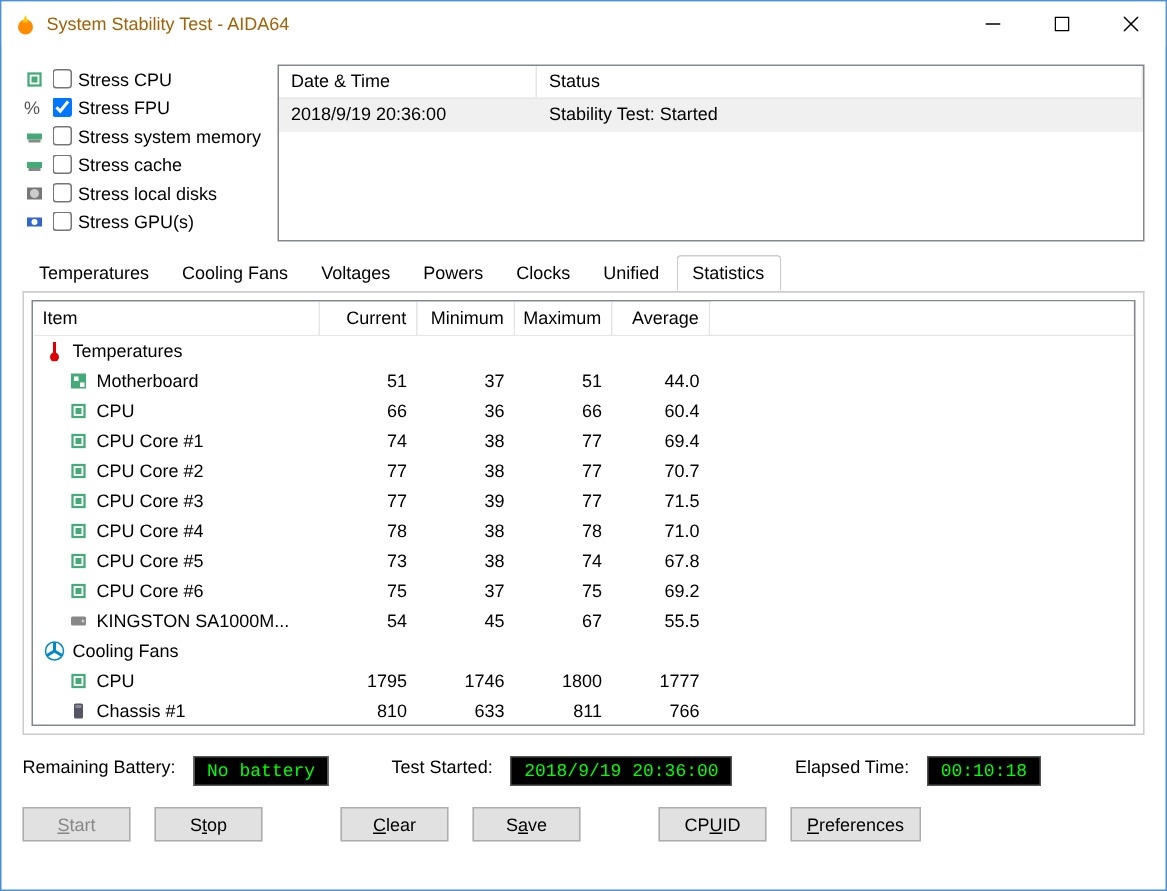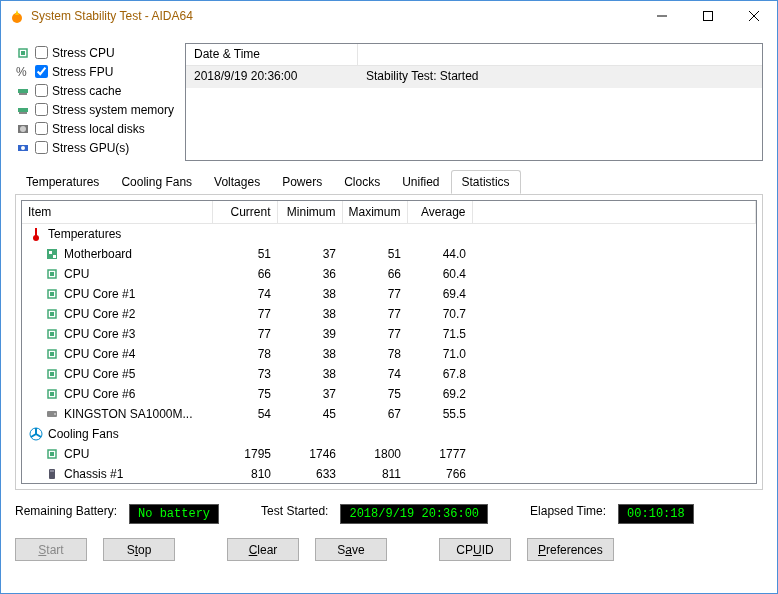--- a/index.html
+++ b/index.html
@@ -102,31 +102,31 @@
           <span>Stress FPU</span>
         </label>
         <label class="stress-row">
           <span class="sicon">
             <svg width="14" height="14">
               <rect x="2" y="5" width="10" height="4" fill="#4a7"></rect>
               <rect x="3" y="9" width="8" height="2" fill="#888"></rect>
             </svg>
           </span>
           <input type="checkbox" style="">
-          <span>Stress cache</span>
+          <span>Stress system memory</span>
         </label>
         <label class="stress-row">
           <span class="sicon">
             <svg width="14" height="14">
               <rect x="2" y="5" width="10" height="4" fill="#4a7"></rect>
               <rect x="3" y="9" width="8" height="2" fill="#888"></rect>
             </svg>
           </span>
           <input type="checkbox" style="">
-          <span>Stress system memory</span>
+          <span>Stress cache</span>
         </label>
         <label class="stress-row">
           <span class="sicon">
             <svg width="14" height="14">
               <rect x="2" y="3" width="10" height="8" fill="#777"></rect>
               <circle cx="7" cy="7" r="3" fill="#ccc"></circle>
             </svg>
           </span>
           <input type="checkbox" style="">
           <span>Stress local disks</span>
@@ -138,20 +138,21 @@
               <circle cx="7" cy="7" r="2" fill="#fff"></circle>
             </svg>
           </span>
           <input type="checkbox" style="">
           <span>Stress GPU(s)</span>
         </label>
       </div>
     <div class="log-panel">
       <div class="log-head">
         <div class="lc1">Date &amp; Time</div>
+        <div class="lc2">Status</div>
       </div>
       <div id="log-rows">
           <div class="log-row">
             <div class="lc1">2018/9/19 20:36:00</div>
             <div class="lc2">Stability Test: Started</div>
           </div>
         </div>
     </div>
   </div>
 

